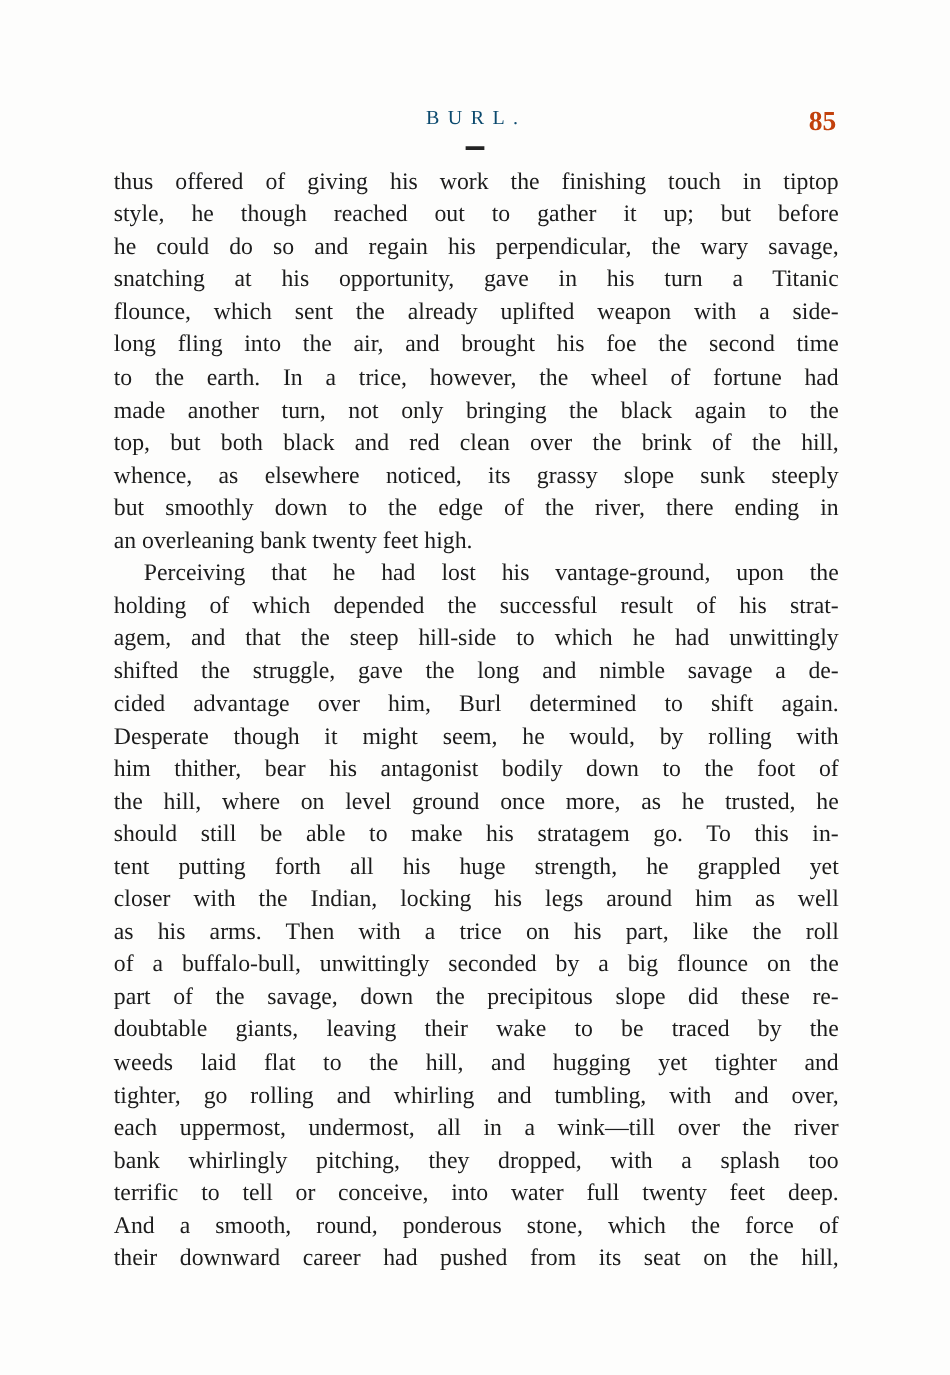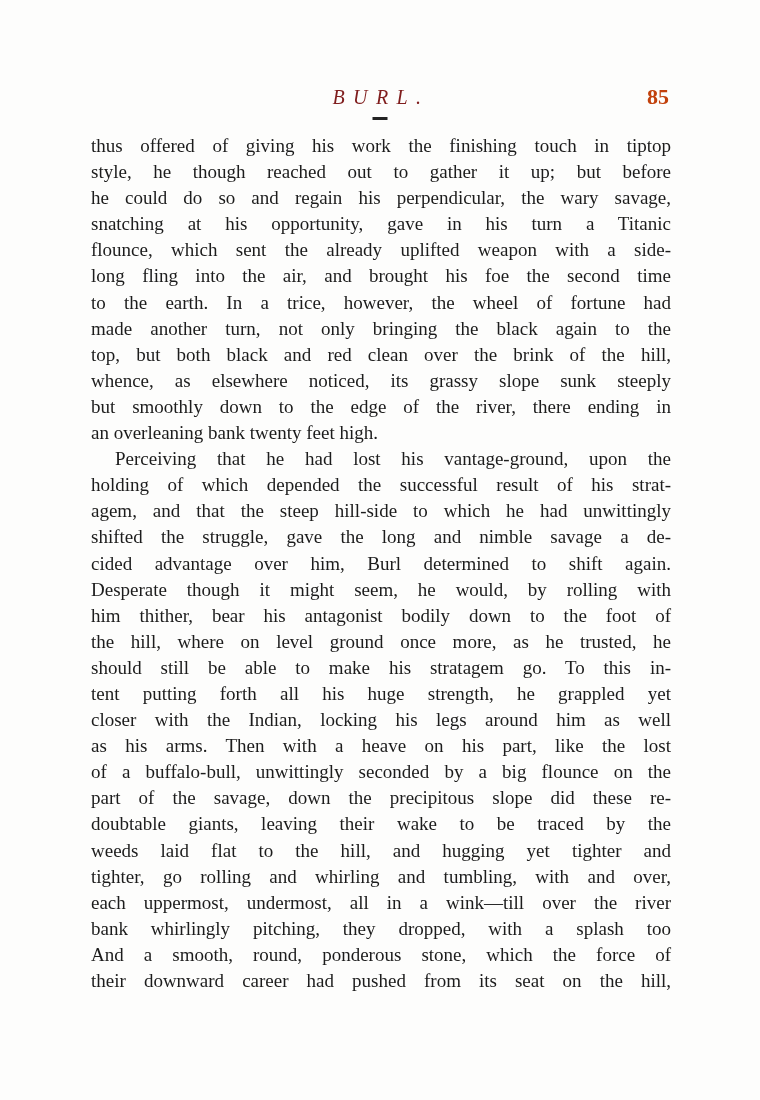--- a/index.html
+++ b/index.html
@@ -24,25 +24,24 @@
     top: 86px;
     left: 91px;
     width: 580px;
     height: 30px;
   }
   .running-title {
     position: absolute;
     left: 50%;
     top: 0;
     transform: translateX(-50%);
-    font-style: italic;
-    font-size: 20px;
+    font-size: 16px;
     letter-spacing: 0.42em;
     white-space: nowrap;
-    color: #7f1d1d;
+    color: #0c4a6e;
   }
   .page-number {
     position: absolute;
     right: 2px;
     top: -2px;
     font-size: 22px;
     font-weight: 700;
     color: #c2410c;
   }
   .header-rule {
@@ -104,25 +103,26 @@
         <div class="line">holding of which depended the successful result of his strat-</div>
         <div class="line">agem, and that the steep hill-side to which he had unwittingly</div>
         <div class="line">shifted the struggle, gave the long and nimble savage a de-</div>
         <div class="line">cided advantage over him, Burl determined to shift again.</div>
         <div class="line">Desperate though it might seem, he would, by rolling with</div>
         <div class="line">him thither, bear his antagonist bodily down to the foot of</div>
         <div class="line">the hill, where on level ground once more, as he trusted, he</div>
         <div class="line">should still be able to make his stratagem go.  To this in-</div>
         <div class="line">tent putting forth all his huge strength, he grappled yet</div>
         <div class="line">closer with the Indian, locking his legs around him as well</div>
-        <div class="line">as his arms.  Then with a heave on his part, like the lost</div>
+        <div class="line">as his arms.  Then with a trice on his part, like the roll</div>
         <div class="line">of a buffalo-bull, unwittingly seconded by a big flounce on the</div>
         <div class="line">part of the savage, down the precipitous slope did these re-</div>
         <div class="line">doubtable giants, leaving their wake to be traced by the</div>
         <div class="line">weeds laid flat to the hill, and hugging yet tighter and</div>
         <div class="line">tighter, go rolling and whirling and tumbling, with and over,</div>
         <div class="line">each uppermost, undermost, all in a wink—till over the river</div>
         <div class="line">bank whirlingly pitching, they dropped, with a splash too</div>
+        <div class="line">terrific to tell or conceive, into water full twenty feet deep.</div>
         <div class="line">And a smooth, round, ponderous stone, which the force of</div>
         <div class="line">their downward career had pushed from its seat on the hill,</div>
       </div>
     </div>
 </div>
 
 </body></html>

